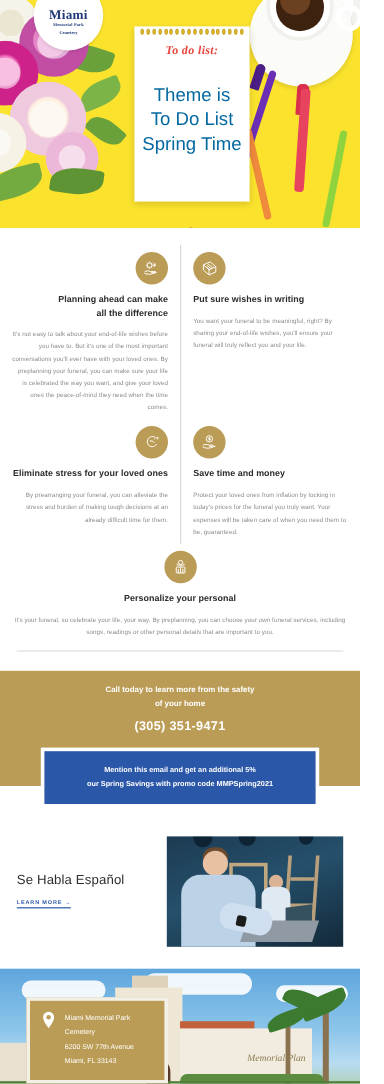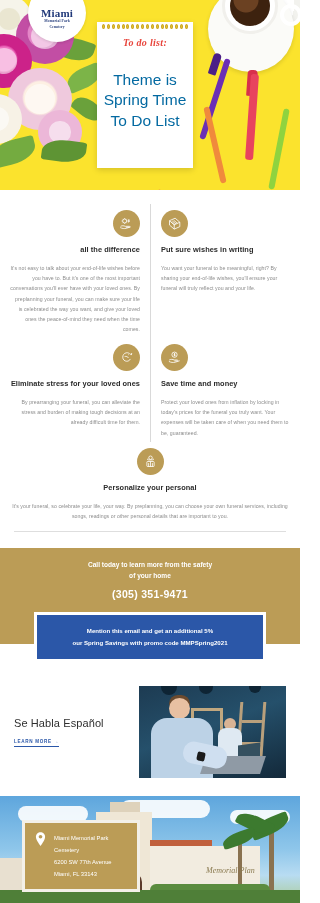--- a/index.html
+++ b/index.html
@@ -80,21 +80,21 @@
   }
   .logo-main { font-family:"Liberation Serif", serif; font-size:11px; font-weight:700;
                color:#223a7a; line-height:1; letter-spacing:.2px; }
   .logo-sub  { font-family:"Liberation Serif", serif; font-size:3.6px; font-weight:700;
                color:#223a7a; line-height:1.45; letter-spacing:.15px; text-align:center; }
   .logo-sub2 { font-family:"Liberation Serif", serif; font-size:3.6px; font-weight:700;
                color:#223a7a; line-height:1.45; }
 
   
   .notepad {
-    position:absolute; left:97px; top:22px; width:96px; height:146px;
+    position:absolute; left:112px; top:22px; width:96px; height:146px;
     background:#ffffff; box-shadow:0 2px 6px rgba(0,0,0,.15); z-index:4;
   }
   .spiral { position:absolute; top:2px; left:5px; right:5px; height:7px;
             display:flex; justify-content:space-between; }
   .spiral i { display:block; width:3px; height:5px; border-radius:50%;
               background:#e6c33a; border:1px solid #c9a41f; }
   .todo-script {
     position:absolute; top:15px; left:0; right:0; text-align:center;
     font-family:"Liberation Serif", serif; font-style:italic; font-weight:700;
     font-size:10px; color:#e8453c; letter-spacing:.3px;
@@ -315,41 +315,42 @@
           <i></i>
           <i></i>
           <i></i>
           <i></i>
           <i></i>
           <i></i>
       </div>
       <div class="todo-script">To do list:</div>
       <div class="hero-heading">
         <div>Theme is</div>
+        <div>To Do List</div>
         <div>Spring Time</div>
-        <div>To Do List</div>
       </div>
     </div>
   </section>
 
   <section class="features">
 
     <div class="frow">
       <div class="fcol left-al">
         <div class="icon-circle to-right">
           <svg viewBox="0 0 24 24" fill="none" stroke="#ffffff" stroke-width="1.3">
             <circle cx="9" cy="8" r="3.2"></circle>
             <path d="M9 3.2v1.2M9 11.6v1.2M4.2 8h1.2M12.6 8h1.2M5.6 4.6l.9.9M11.5 10.5l.9.9M12.4 4.6l-.9.9M6.5 10.5l-.9.9"></path>
             <path d="M15 5.5v5"></path>
               <path d="M15 6.6h2.4M15 8.5h2.4"></path>
             <path d="M2.5 16.5c2.5-1.2 5-1.2 7.5 0h6.5c1 0 1 1.5 0 1.5H11"></path>
             <path d="M2 18.5c3 1.6 6.5 2 9.5 1.2l7-2.2"></path>
           </svg>
         </div>
         <div class="f-title">
+          <div>Planning ahead can make</div>
           <div>all the difference</div>
         </div>
         <div class="f-body">It's not easy to talk about your end-of-life wishes before you have to. But it's one of the most important conversations you'll ever have with your loved ones. By preplanning your funeral, you can make sure your life is celebrated the way you want, and give your loved ones the peace-of-mind they need when the time comes.</div>
       </div>
 
       <div class="fcol right right-al">
         <div class="icon-circle">
           <svg viewBox="0 0 24 24" fill="none" stroke="#ffffff" stroke-width="1.3">
             <path d="M4 7.5l9-4 7.5 6.5-9 4z"></path>
             <path d="M6.5 9.5l6 5"></path>

